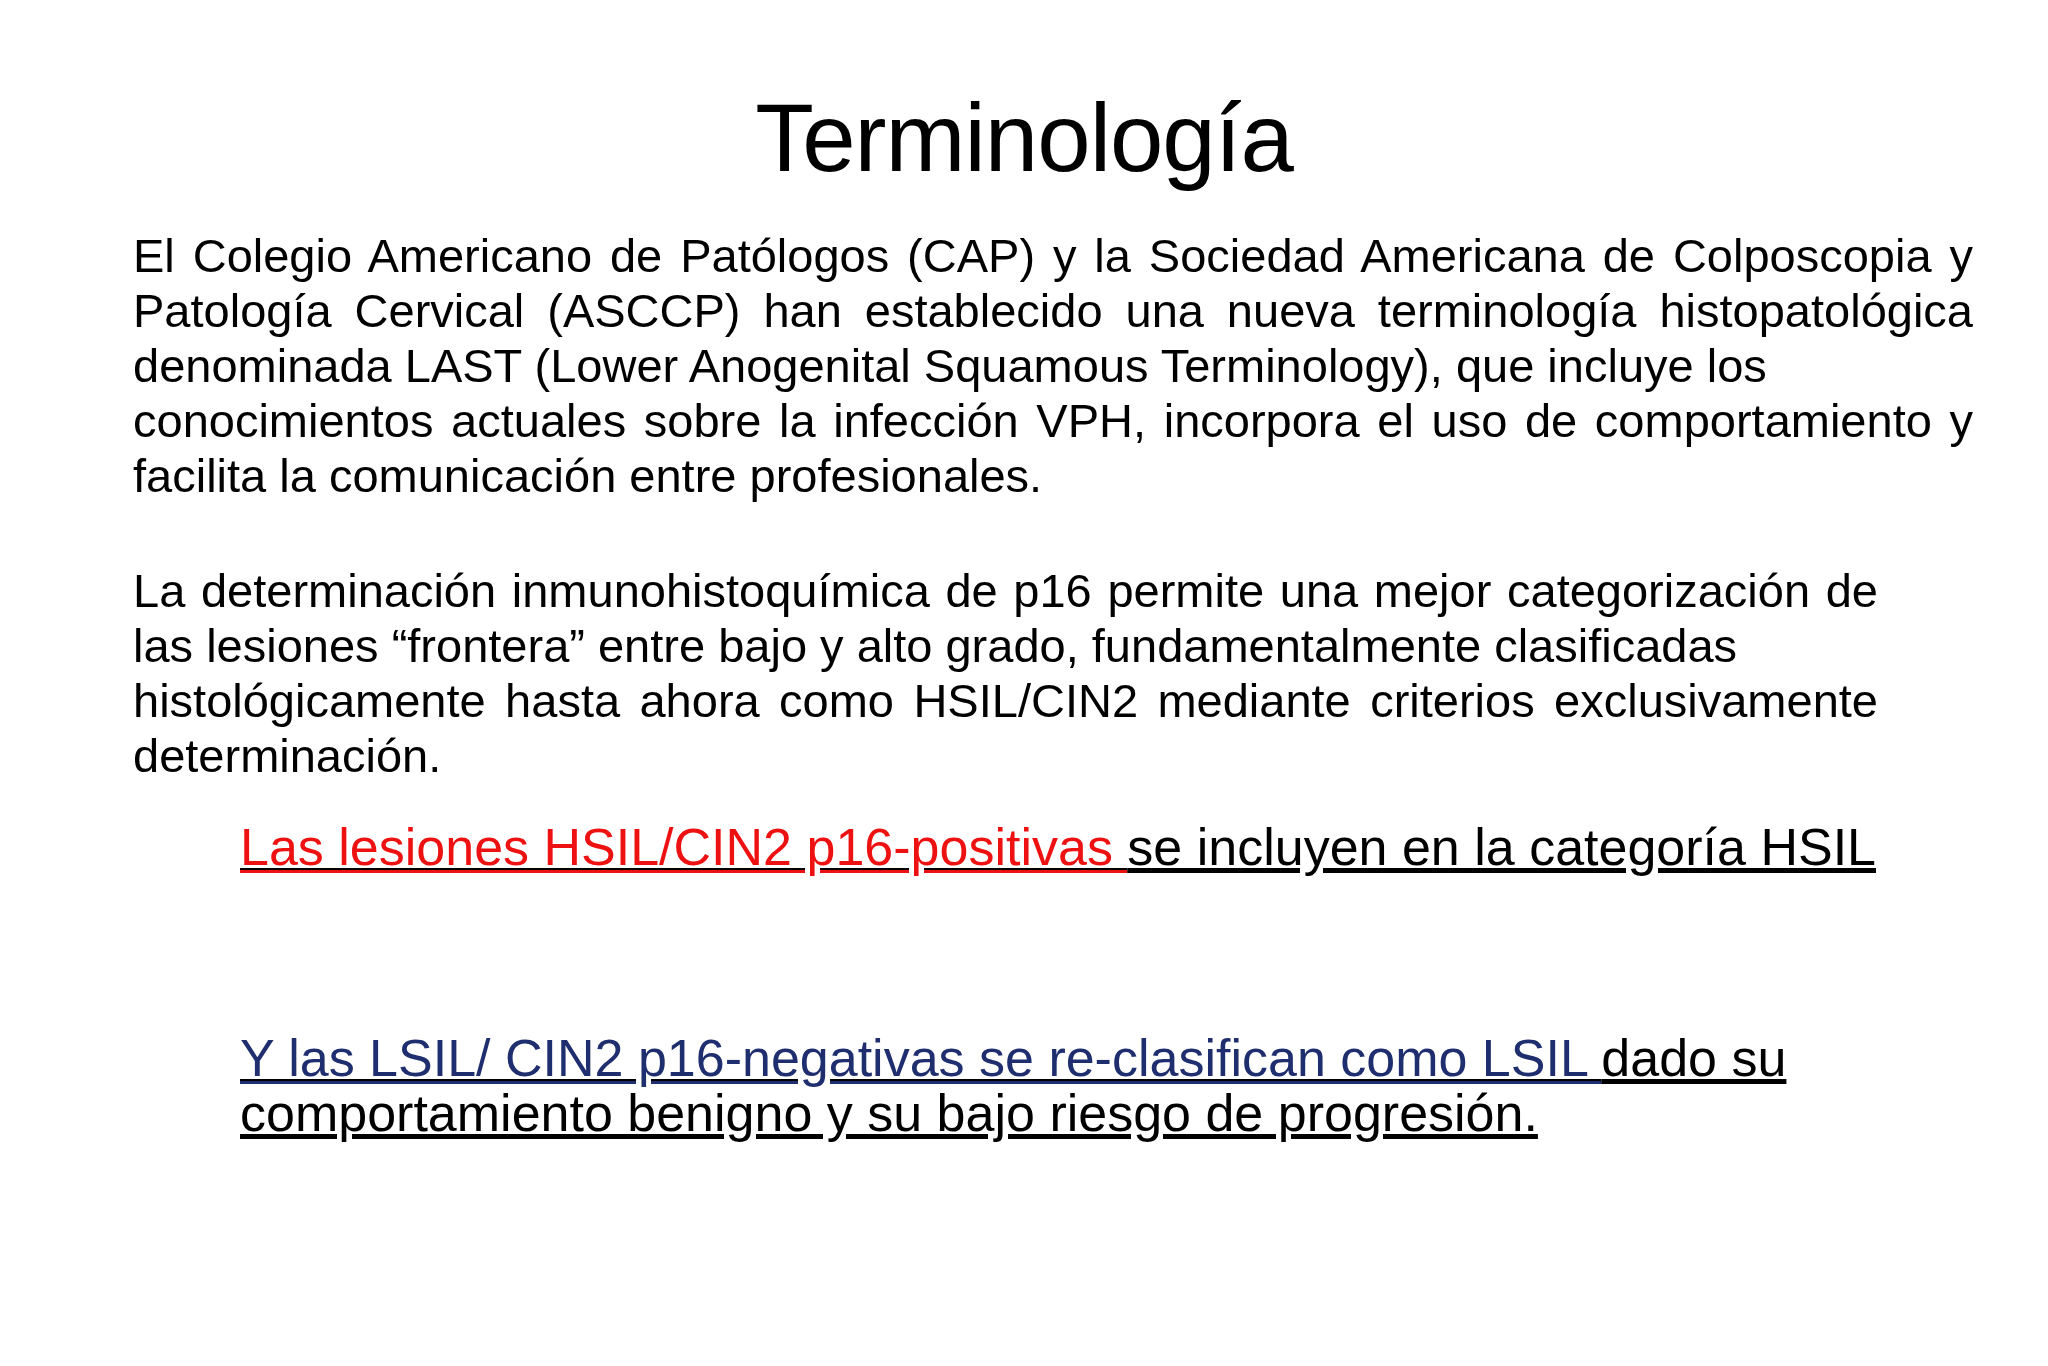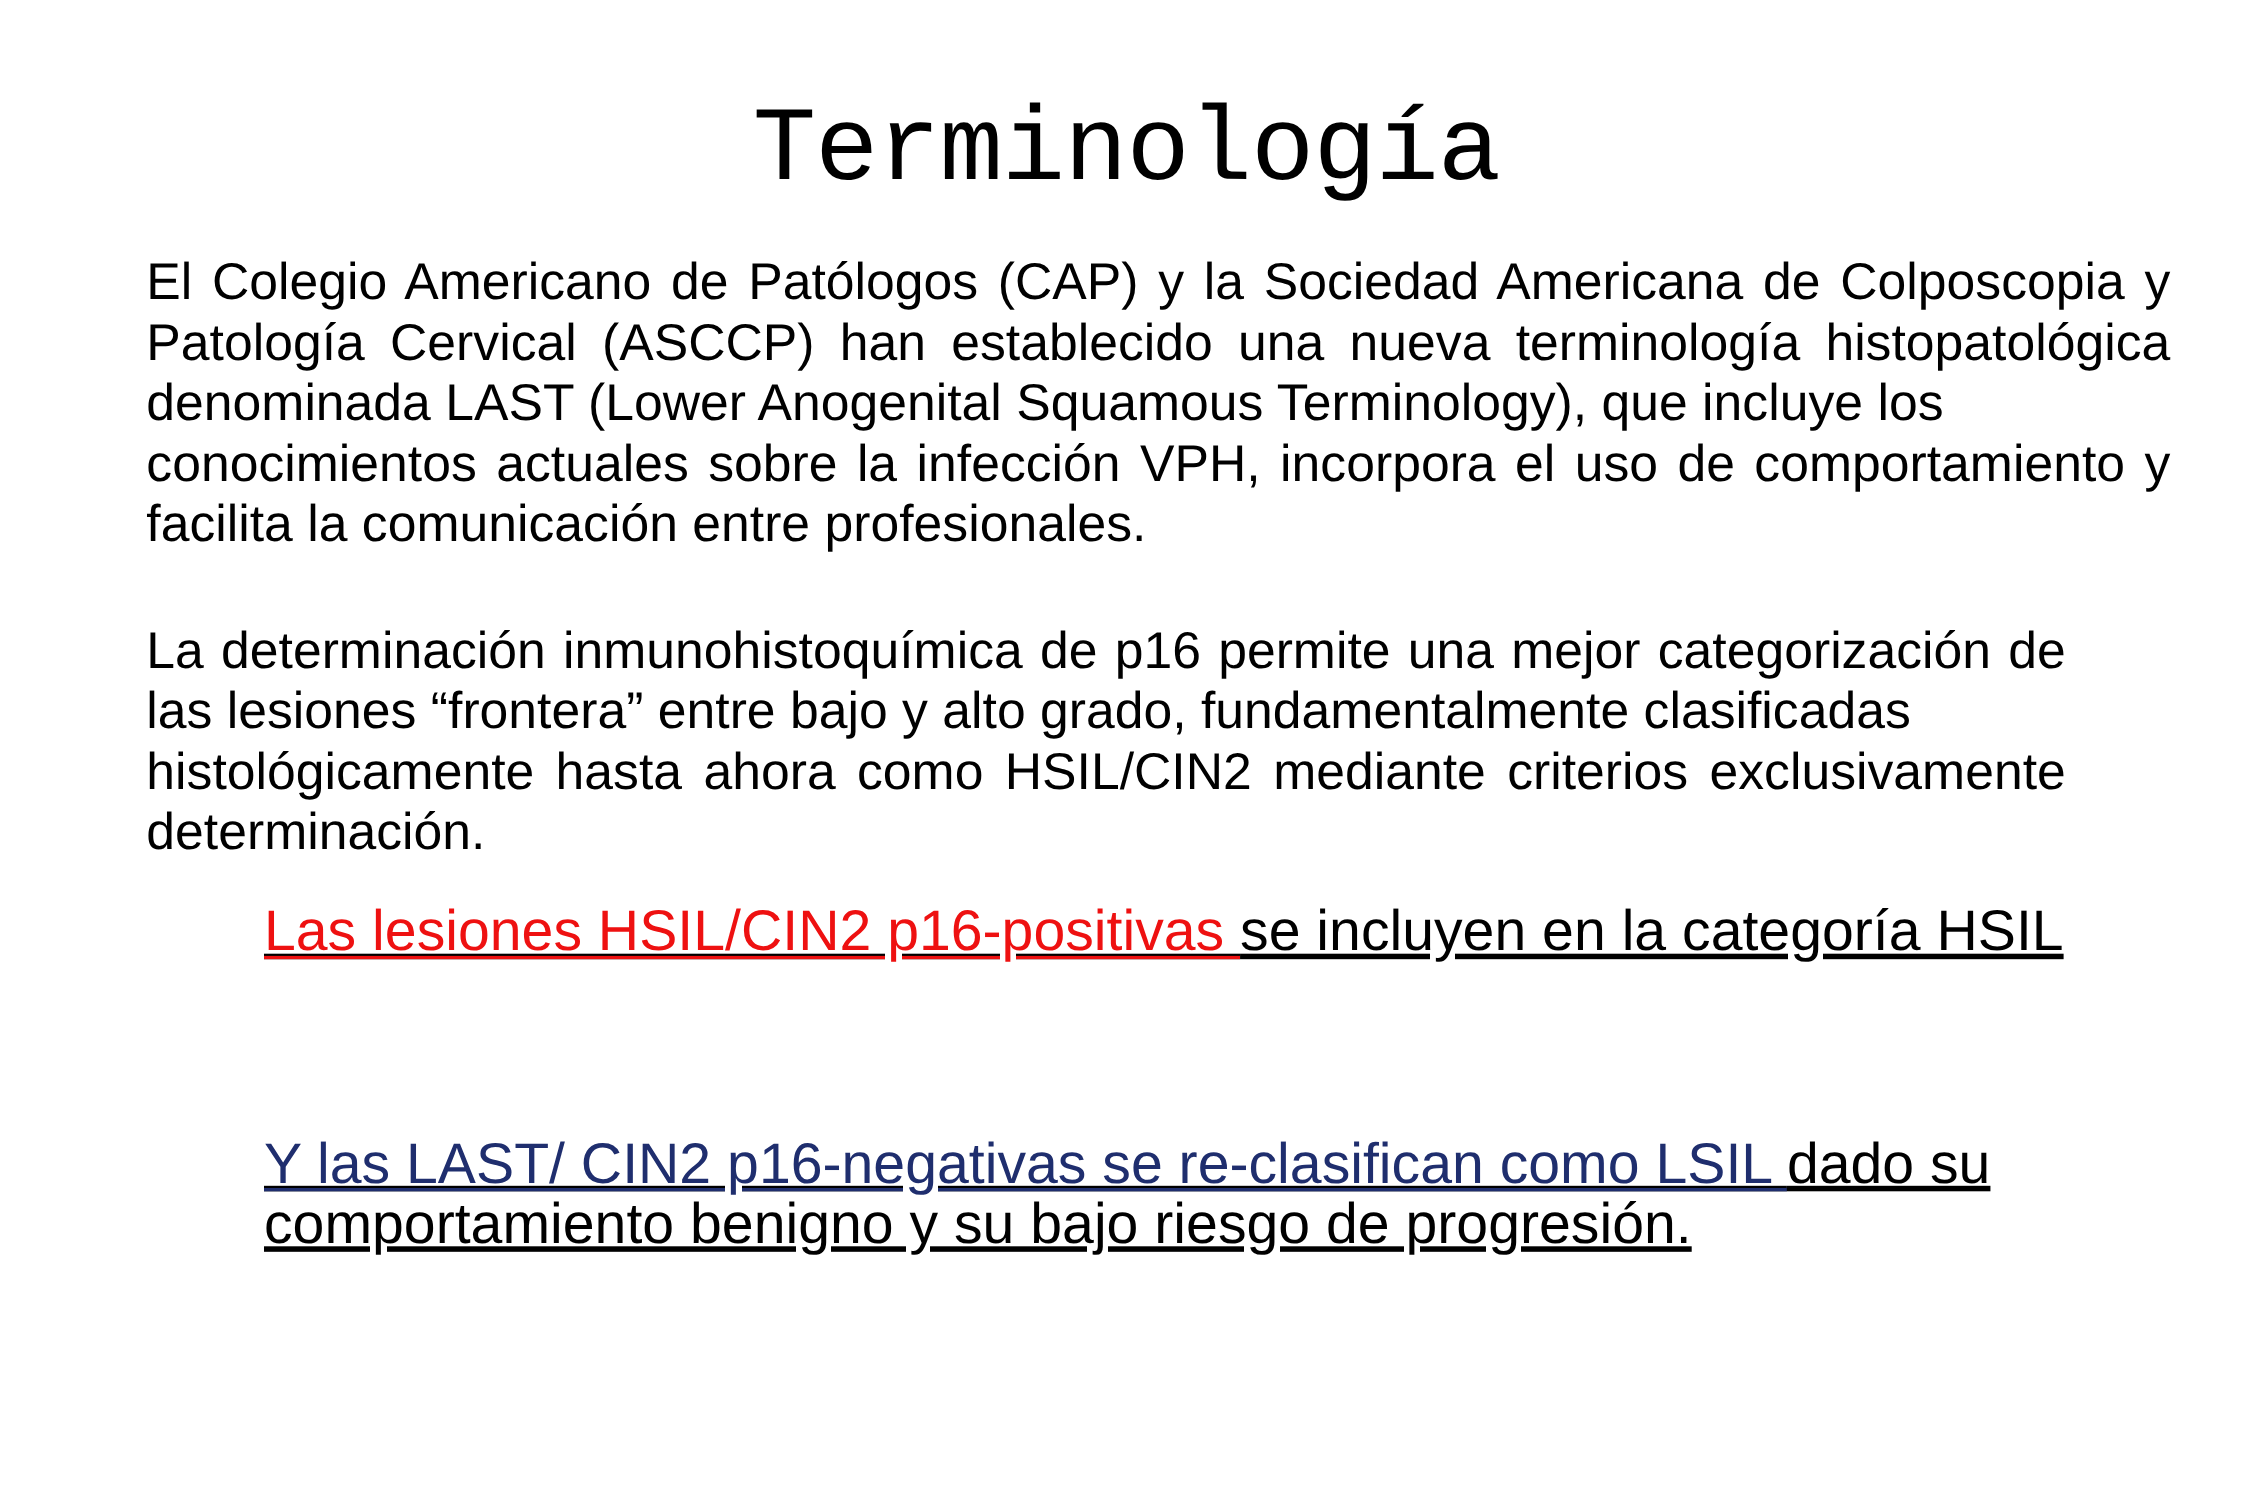--- a/index.html
+++ b/index.html
@@ -1,17 +1,17 @@
 <!DOCTYPE html>
 <html><head>
 <meta charset="utf-8">
 <style>
   html,body{margin:0;padding:0;background:#ffffff;}
   body{width:2048px;height:1366px;position:relative;overflow:hidden;font-family:"Liberation Sans",sans-serif;color:#000;}
-  .title{position:absolute;left:0;width:2048px;top:78px;text-align:center;font-family:Liberation Mono, monospace;font-size:96px;line-height:120px;letter-spacing:-1px;}
+  .title{position:absolute;left:0;width:2048px;top:78px;text-align:center;font-family:Liberation Sans, sans-serif;font-size:96px;line-height:120px;letter-spacing:-1px;}
   .para{position:absolute;left:133px;font-size:47px;line-height:55px;}
   .p1{top:228px;width:1840px;}
   .p2{top:563px;width:1745px;}
   .j{text-align:justify;text-align-last:justify;display:block;white-space:nowrap;}
   .l{display:block;white-space:nowrap;}
   .sub{position:absolute;left:240px;font-size:52px;line-height:55px;text-decoration:underline;}
   .s1{top:820px;width:1490px;}
   .s2{top:1031px;width:1490px;}
   .red{color:#ee1111;text-decoration:underline;text-decoration-thickness:3px;text-underline-offset:5px;}
   .navy{color:#1f2e6e;text-decoration:underline;text-decoration-thickness:3px;text-underline-offset:5px;}
@@ -35,16 +35,16 @@
     <span class="l">las lesiones “frontera”  entre bajo y alto grado, fundamentalmente clasificadas</span>
     <span class="j">histológicamente hasta ahora como HSIL/CIN2 mediante criterios exclusivamente</span>
     <span class="l">determinación.</span>
   </div>
 
   <div class="sub s1">
     <span class="j"><span class="red">Las lesiones  HSIL/CIN2 p16-positivas </span><span>se incluyen en la categoría HSIL</span></span>
   </div>
 
   <div class="sub s2">
-    <span class="j"><span class="navy">Y las LAST/ CIN2 p16-negativas se re-clasifican como LSIL </span><span>dado su</span></span>
+    <span class="j"><span class="navy">Y las LSIL/ CIN2 p16-negativas se re-clasifican como LSIL </span><span>dado su</span></span>
     <span class="l">comportamiento benigno y su bajo riesgo de progresión.</span>
   </div>
 </div>
 
 </body></html>

